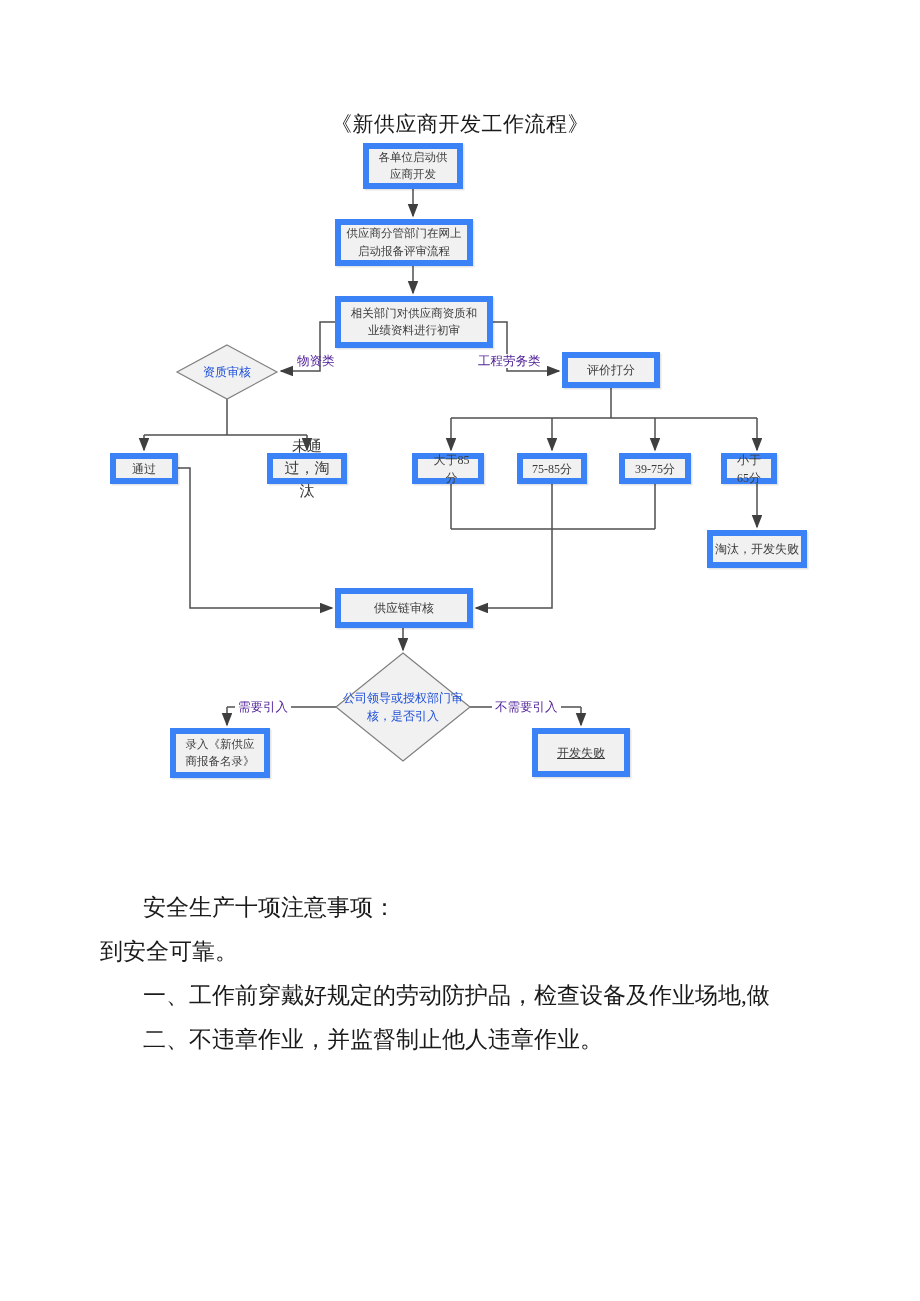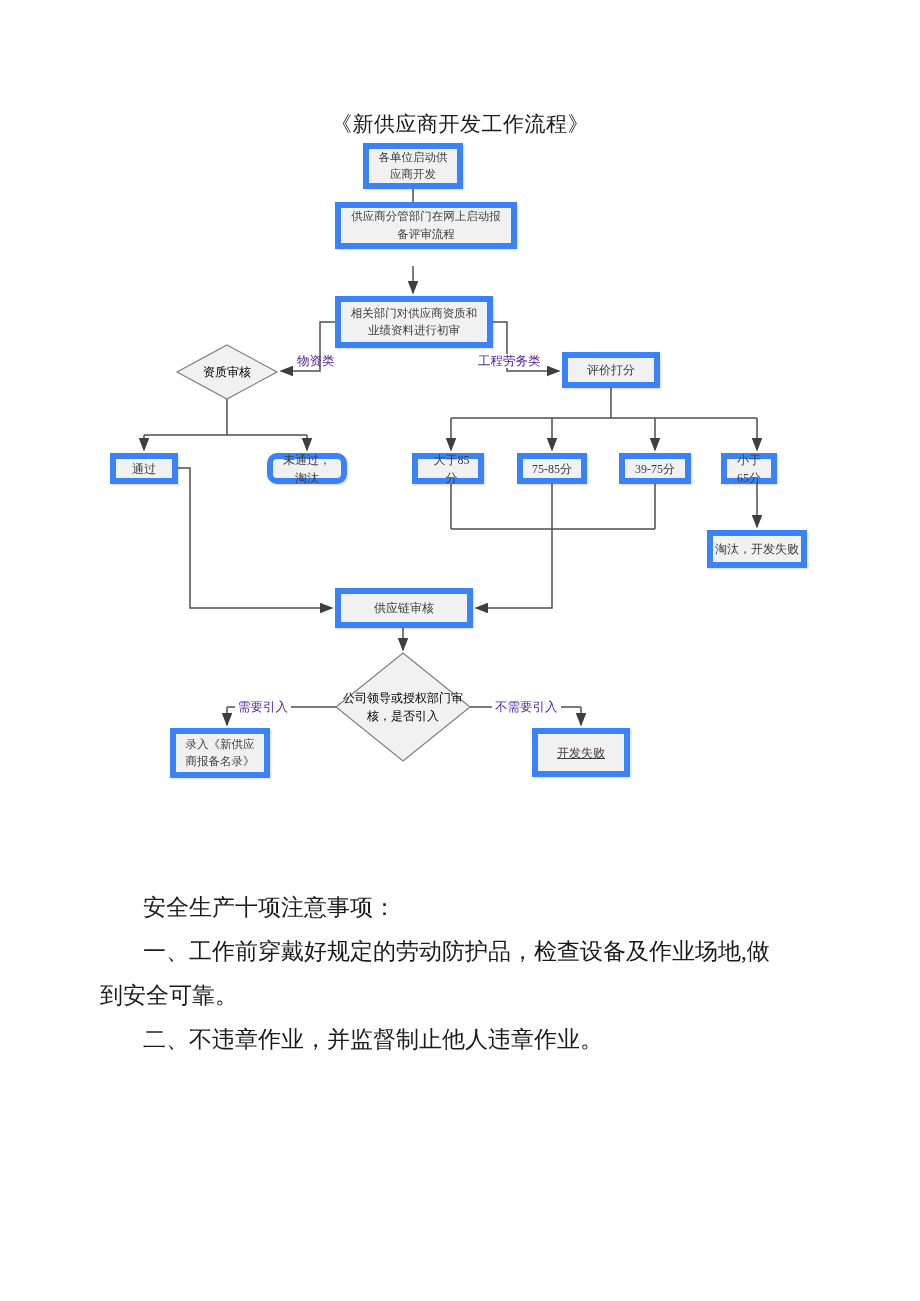--- a/index.html
+++ b/index.html
@@ -28,21 +28,21 @@
     color:#3c3c3c;
     font-size:11.5px;
     line-height:1.5;
     display:flex;align-items:center;justify-content:center;
     text-align:center;
     padding:1px 5px;
   }
   .dtext{
     position:absolute;
     box-sizing:border-box;
-    color:#000000;
+    color:#1d4ed8;
     font-size:12px;
     line-height:1.5;
     display:flex;align-items:center;justify-content:center;
     text-align:center;
   }
   .elabel{
     position:absolute;
     color:#4c1d95;
     font-size:12.5px;
     line-height:14px;
@@ -95,31 +95,31 @@
       <path d="M581 707 L581 725" marker-end="url(#arr)"></path>
     </g>
     <g fill="#f1f1f1" stroke="#7f7f7f" stroke-width="1.2">
       <polygon points="227,345 277,372 227,399 177,372"></polygon>
       <polygon points="403,653 470,707 403,761 336,707"></polygon>
     </g>
   </svg>
 
   <div class="node" style="left:363px;top:143px;width:100px;height:46px;">各单位启动供应商开发</div>
 
-  <div class="node" style="left:335px;top:202px;width:182px;height:47px;">供应商分管部门在网上启动报备评审流程</div>
+  <div class="node" style="left:335px;top:219px;width:138px;height:47px;">供应商分管部门在网上启动报备评审流程</div>
 
   <div class="node" style="left:335px;top:296px;width:158px;height:52px;">相关部门对供应商资质和业绩资料进行初审</div>
 
   <div class="dtext" style="left:177px;top:345px;width:100px;height:54px;">资质审核</div>
 
   <div class="node" style="left:562px;top:352px;width:98px;height:36px;font-size:12px;">评价打分</div>
 
   <div class="node" style="left:110px;top:453px;width:68px;height:31px;font-size:12px;">通过</div>
 
-  <div class="node" style="left:267px;top:453px;width:80px;height:31px;font-size:12px;padding:1px 9px;border-radius:10px;">未通过，淘汰</div>
+  <div class="node" style="left:267px;top:453px;width:80px;height:31px;font-size:15px;padding:1px 9px;">未通过，淘汰</div>
 
   <div class="node" style="left:412px;top:453px;width:72px;height:31px;font-size:12px;padding-left:12px;">大于85分</div>
 
   <div class="node" style="left:517px;top:453px;width:70px;height:31px;font-size:12px;">75-85分</div>
 
   <div class="node" style="left:619px;top:453px;width:72px;height:31px;font-size:12px;">39-75分</div>
 
   <div class="node" style="left:721px;top:453px;width:56px;height:31px;font-size:12px;">小于65分</div>
 
   <div class="node" style="left:707px;top:530px;width:100px;height:33px;font-size:12px;padding:13px 2px;">淘汰，开发失败</div>
@@ -135,18 +135,18 @@
   <div class="elabel" style="left:297px;top:354px;">物资类</div>
 
   <div class="elabel mask" style="left:475px;top:354px;">工程劳务类</div>
 
   <div class="elabel mask" style="left:235px;top:700px;">需要引入</div>
 
   <div class="elabel mask" style="left:492px;top:700px;">不需要引入</div>
 
   <div class="notes">
     <div class="note-line indent">安全生产十项注意事项：</div>
+    <div class="note-line">到安全可靠。</div>
     <div class="note-line indent">一、工作前穿戴好规定的劳动防护品，检查设备及作业场地,做</div>
-    <div class="note-line">到安全可靠。</div>
     <div class="note-line indent">二、不违章作业，并监督制止他人违章作业。</div>
   </div>
 
 </div>
 
 </body></html>

